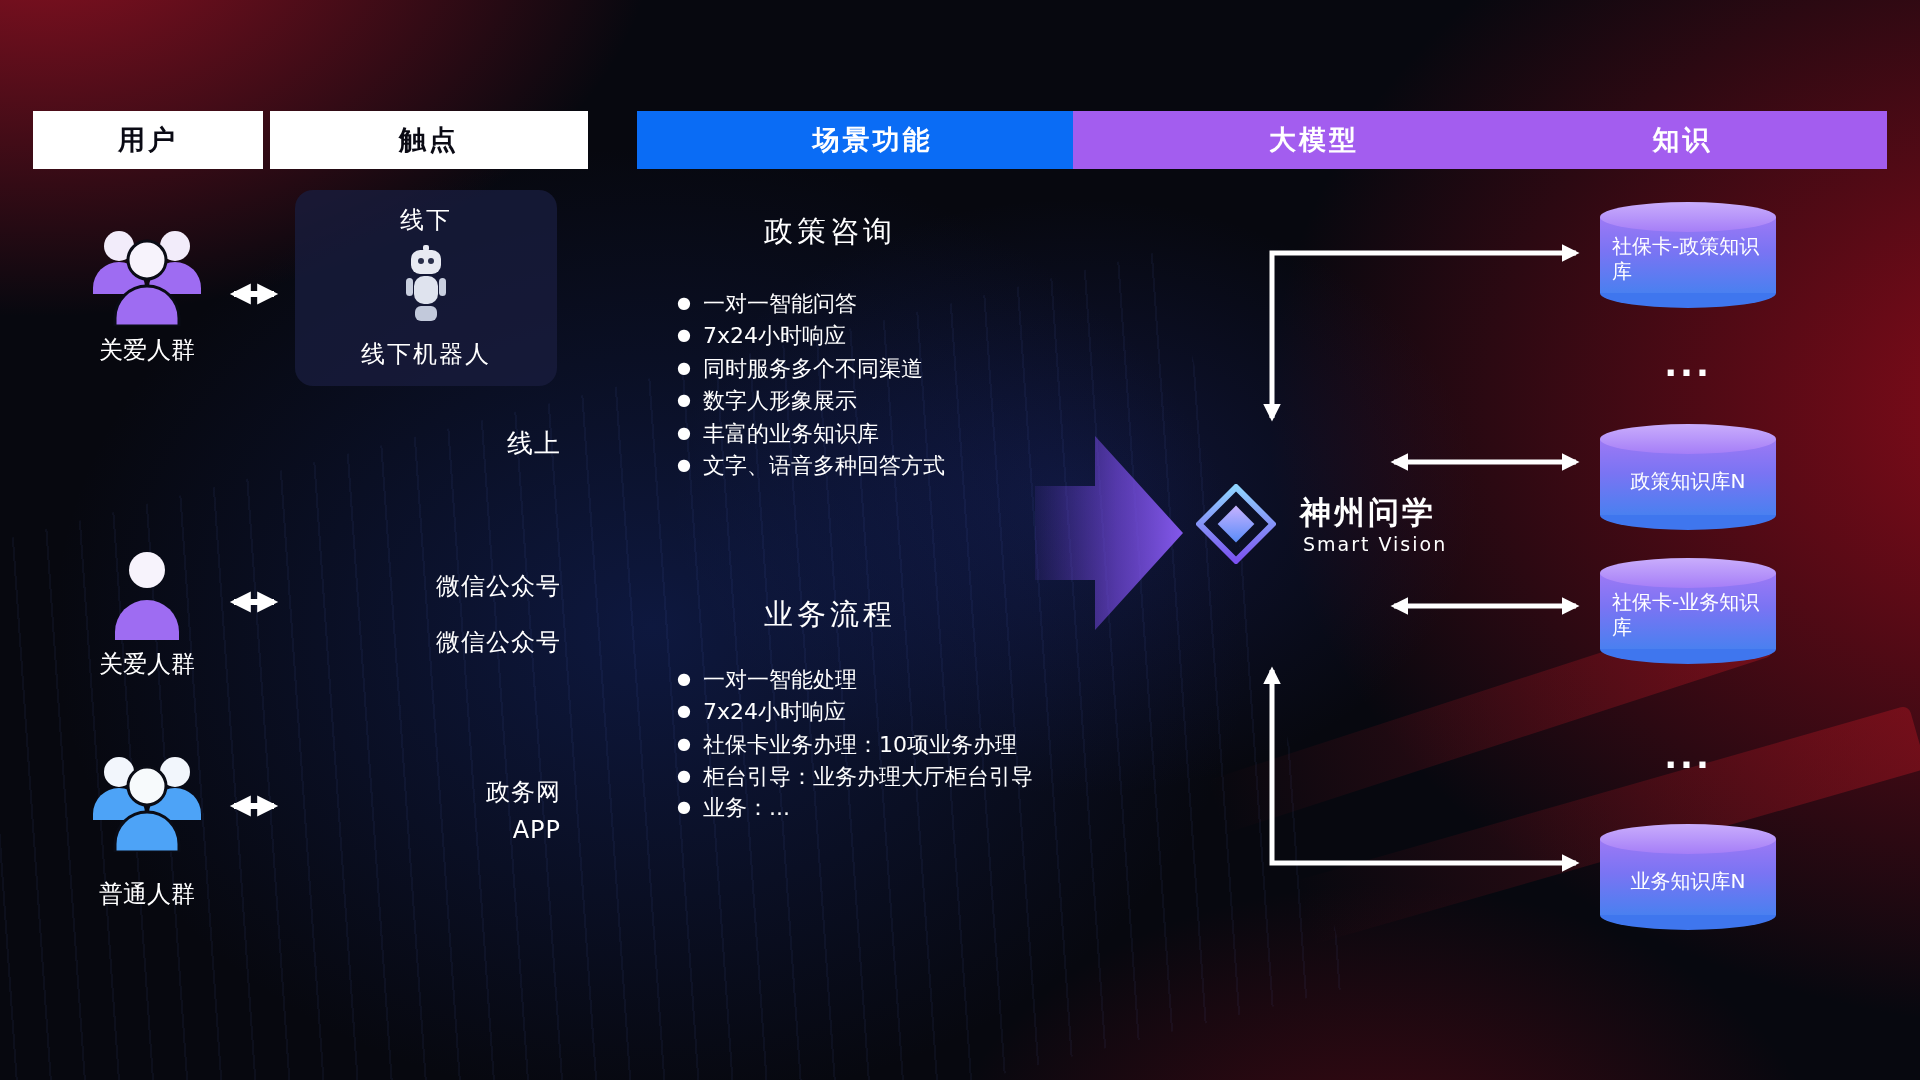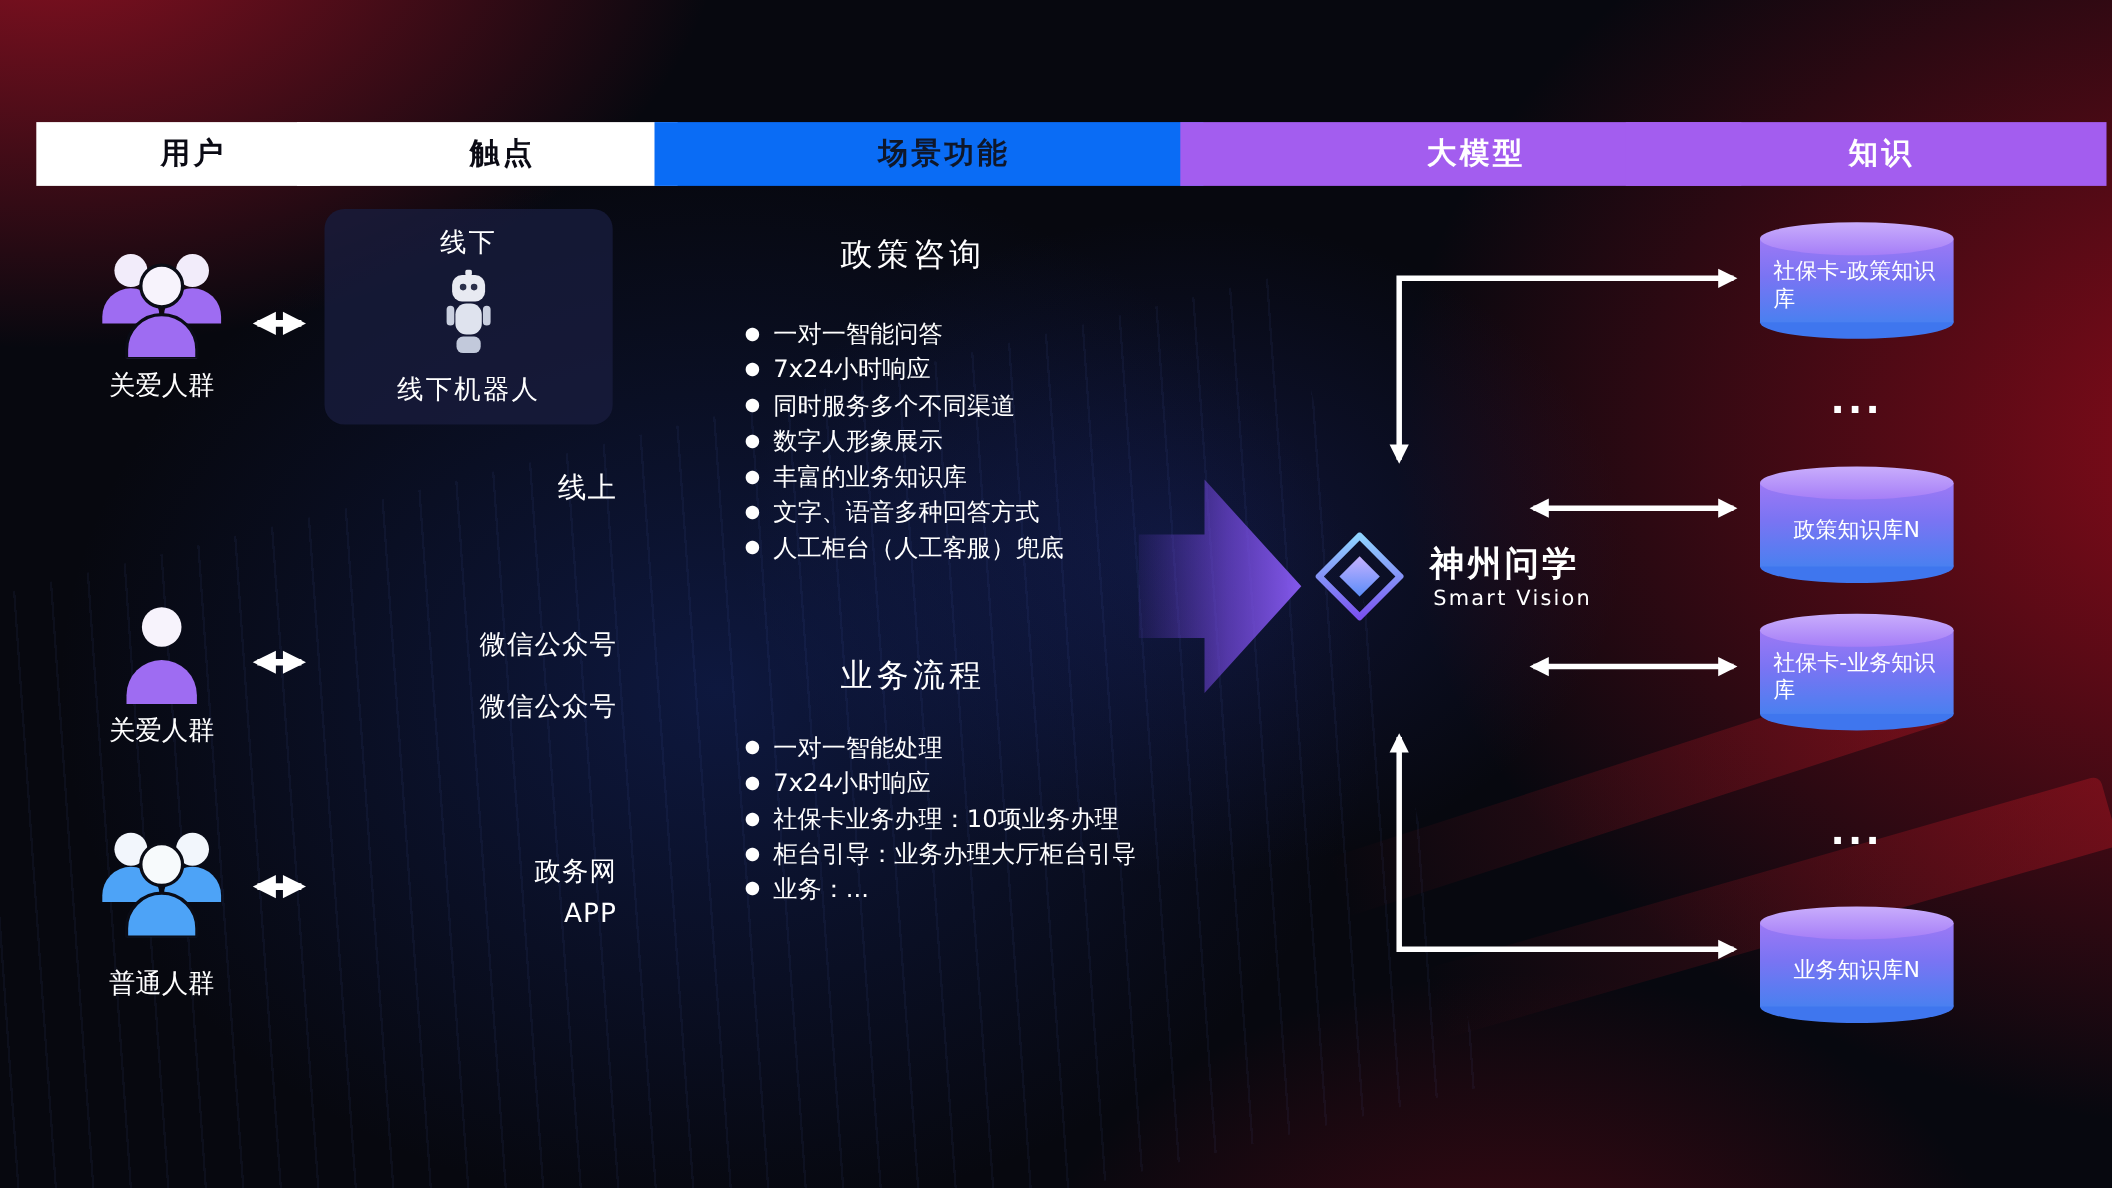--- a/index.html
+++ b/index.html
@@ -18,24 +18,24 @@
   .streaks {
     position:absolute; left:-220px; top:420px; width:1500px; height:760px;
     background:repeating-linear-gradient(100deg, rgba(110,140,255,0.055) 0 2px, transparent 2px 34px);
     transform:rotate(-14deg); pointer-events:none;
   }
   .red-band { position:absolute; background:linear-gradient(90deg, rgba(150,12,22,0), rgba(180,22,34,0.42)); border-radius:8px; }
 
   
   .hdr {
     position:absolute; top:111px; height:58px; line-height:58px;
-    text-align:center; font-size:27px; font-weight:bold; letter-spacing:3px;padding-left:28px;
+    text-align:center; font-size:27px; font-weight:bold; letter-spacing:3px;
   }
   .hdr.white  { background:#ffffff; color:#0a0a14; }
-  .hdr.blue   { background:#0a6cf5; color:#0f172a; }
+  .hdr.blue   { background:#0a6cf5; color:#ffffff;margin-left:42px; }
   .hdr.purple { background:#a35def; color:#ffffff; }
 
   
   .icon-wrap { position:absolute; }
   .ulabel { position:absolute; left:57px; width:180px; text-align:center; font-size:24px; color:#fff; }
 
   
   .offline-box {
     position:absolute; left:295px; top:190px; width:262px; height:196px;
     background:rgba(24,28,62,0.78); border-radius:18px;
@@ -140,21 +140,20 @@
   <div class="chan" style="top:776px">政务网</div>
   <div class="chan" style="top:816px">APP</div>
 
   <div class="sec-title" style="top:212px">政策咨询</div>
   <div class="bullet" style="top:289px"><span class="b-dot">●</span><span>一对一智能问答</span></div>
   <div class="bullet" style="top:321px"><span class="b-dot">●</span><span>7x24小时响应</span></div>
   <div class="bullet" style="top:354px"><span class="b-dot">●</span><span>同时服务多个不同渠道</span></div>
   <div class="bullet" style="top:386px"><span class="b-dot">●</span><span>数字人形象展示</span></div>
   <div class="bullet" style="top:419px"><span class="b-dot">●</span><span>丰富的业务知识库</span></div>
   <div class="bullet" style="top:451px"><span class="b-dot">●</span><span>文字、语音多种回答方式</span></div>
-  <div class="bullet" style="top:483px"><span class="b-dot">●</span><span>人工柜台（人工客服）兜底</span></div>
 
   <div class="sec-title" style="top:595px">业务流程</div>
   <div class="bullet" style="top:665px"><span class="b-dot">●</span><span>一对一智能处理</span></div>
   <div class="bullet" style="top:697px"><span class="b-dot">●</span><span>7x24小时响应</span></div>
   <div class="bullet" style="top:730px"><span class="b-dot">●</span><span>社保卡业务办理：10项业务办理</span></div>
   <div class="bullet" style="top:762px"><span class="b-dot">●</span><span>柜台引导：业务办理大厅柜台引导</span></div>
   <div class="bullet" style="top:793px"><span class="b-dot">●</span><span>业务：...</span></div>
 
   <div class="big-arrow">
     <svg width="150" height="210" viewBox="0 0 150 210">

